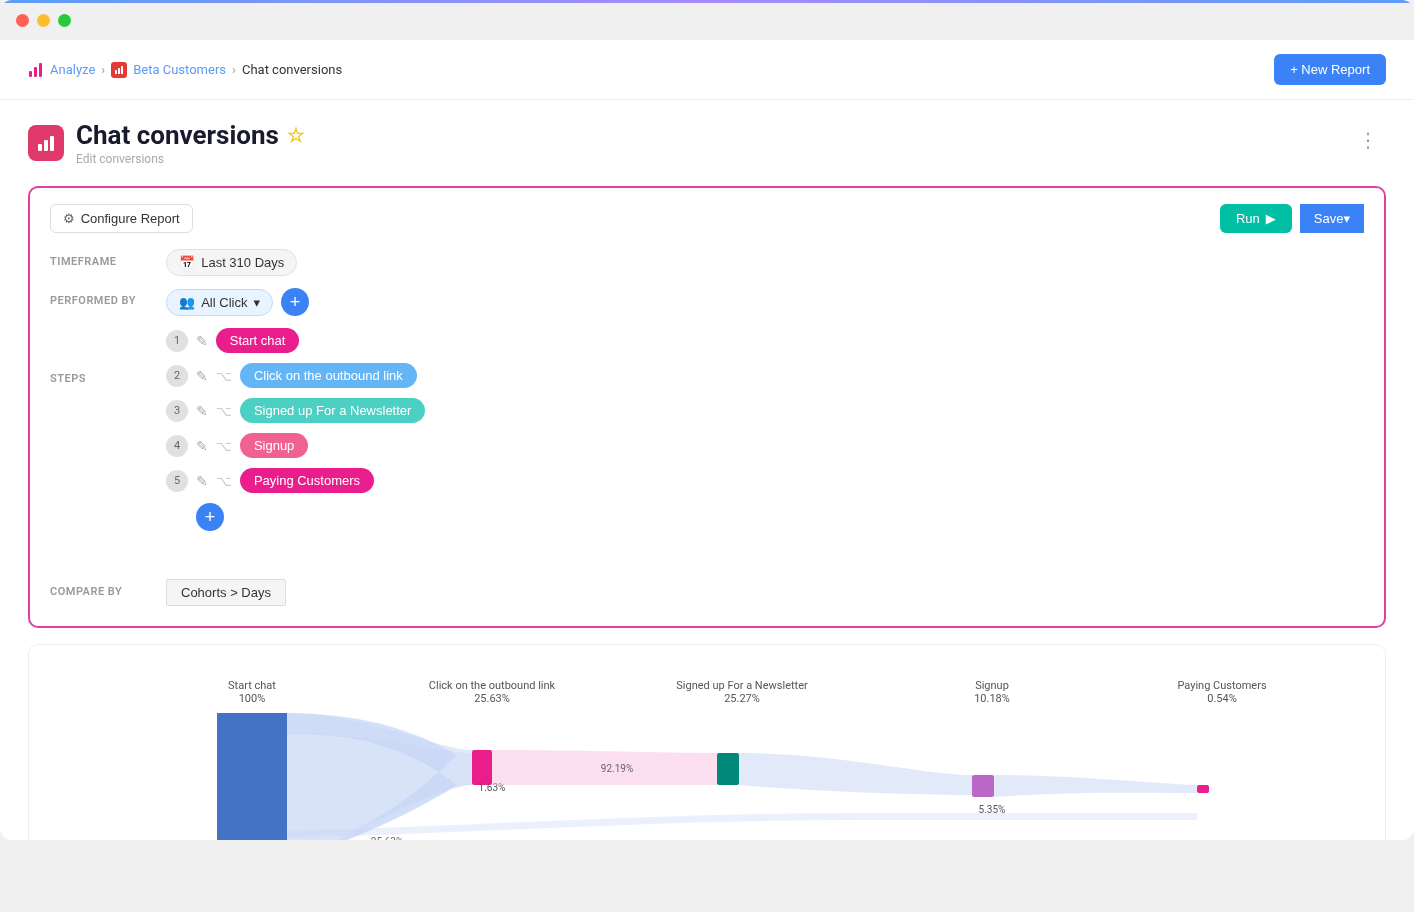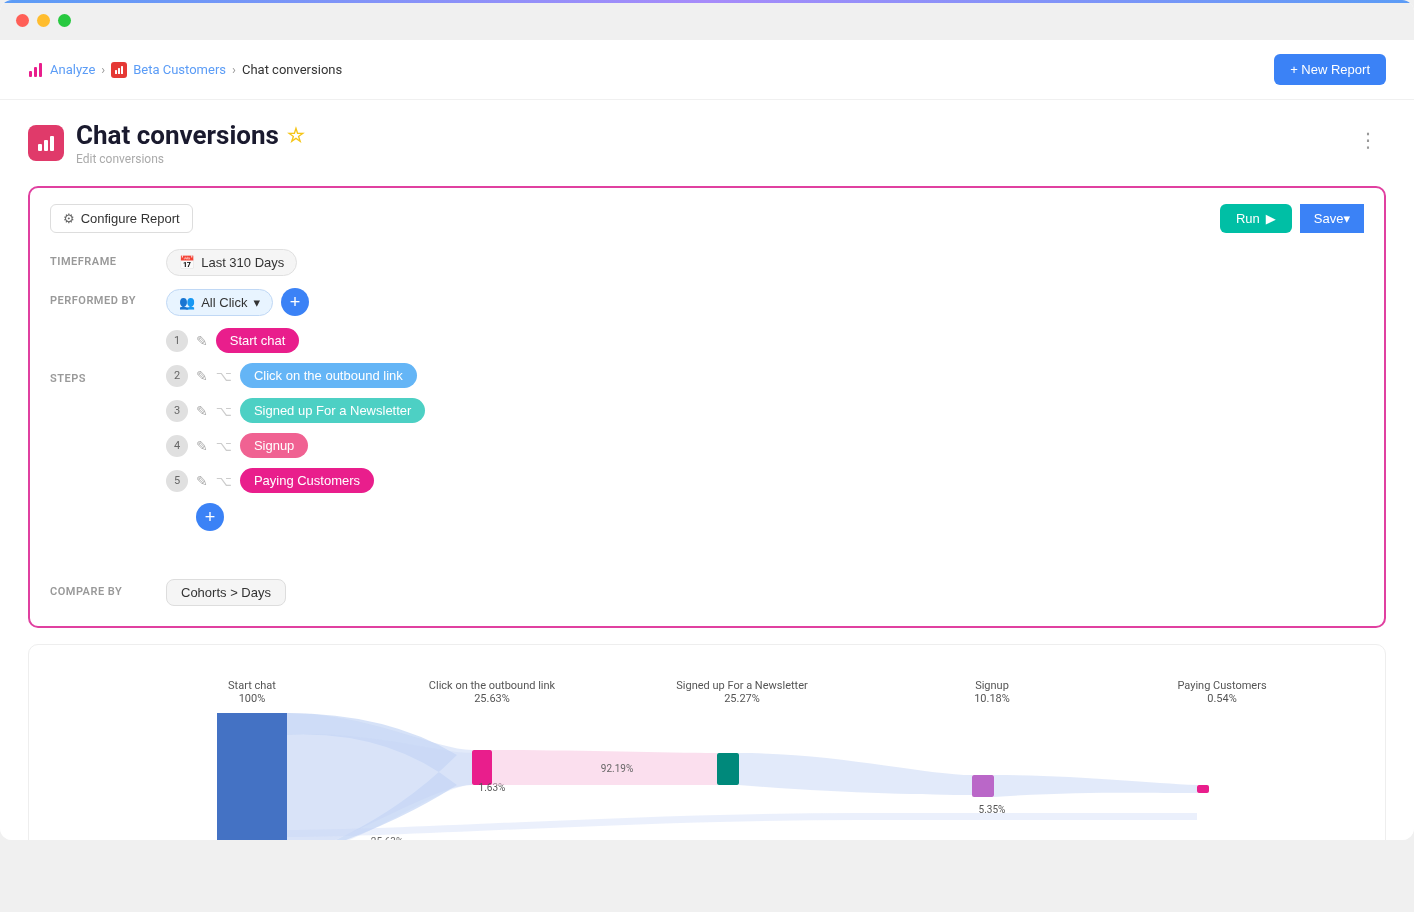--- a/index.html
+++ b/index.html
@@ -302,21 +302,21 @@
     }
     .tag-pink { background: #e91e8c; }
     .tag-blue { background: #64b5f6; }
     .tag-teal { background: #4dd0c4; }
     .tag-pink2 { background: #f06292; }
     .tag-pink3 { background: #e91e8c; }
     
     .compare-pill {
       background: #f5f5f5;
       border: 1px solid #ddd;
-      border-radius: 8px;
+      border-radius: 2px;
       padding: 5px 14px;
       font-size: 13px;
       color: #333;
       cursor: pointer;
     }
     
     .chart-section {
       margin: 16px 28px;
       border: 1px solid #eee;
       border-radius: 10px;

